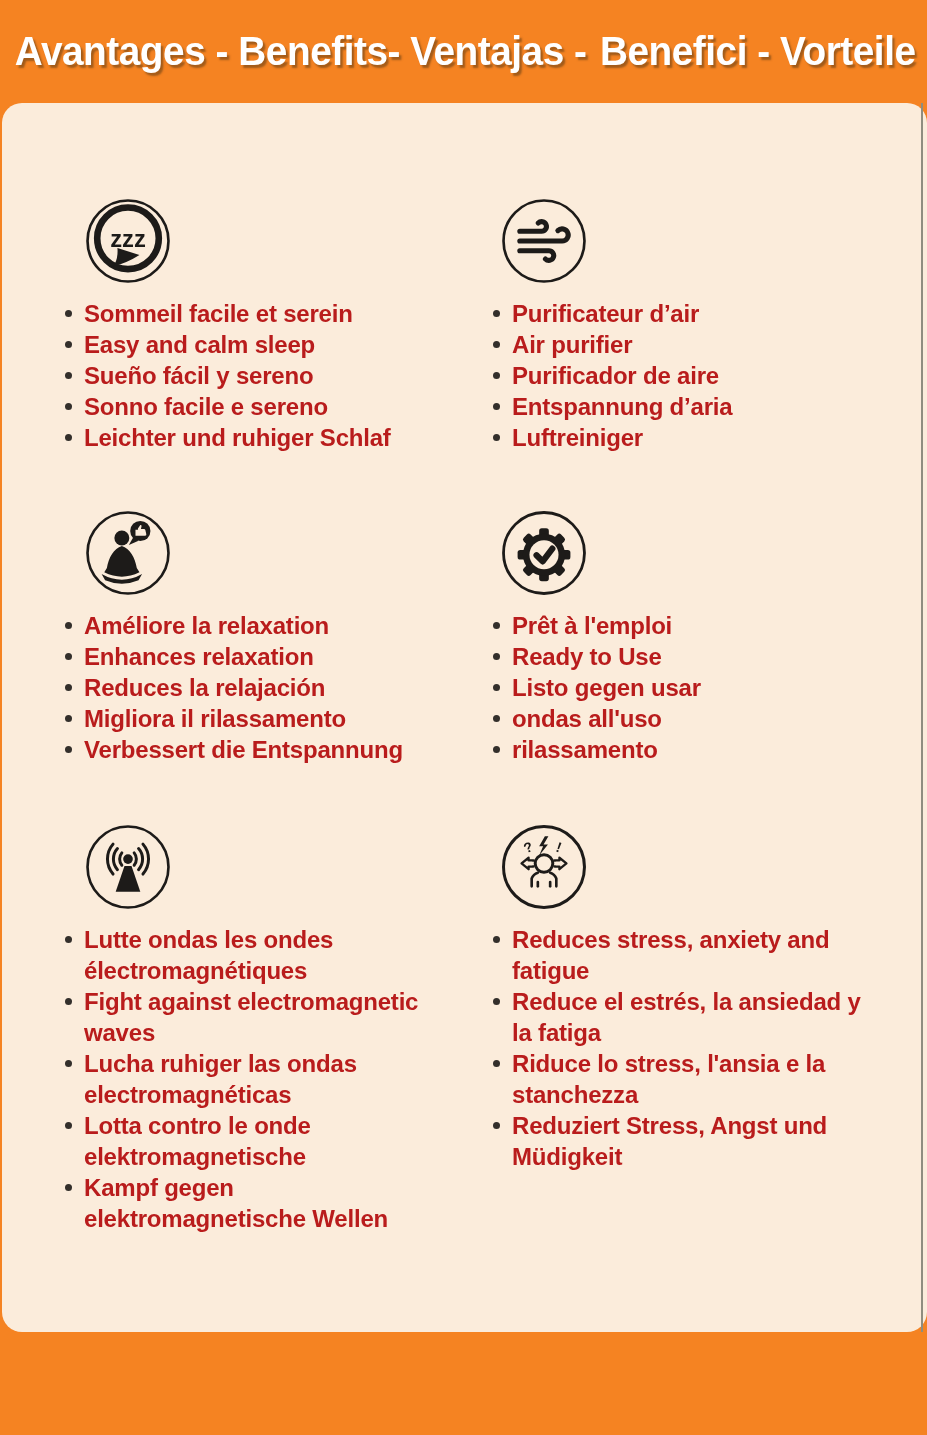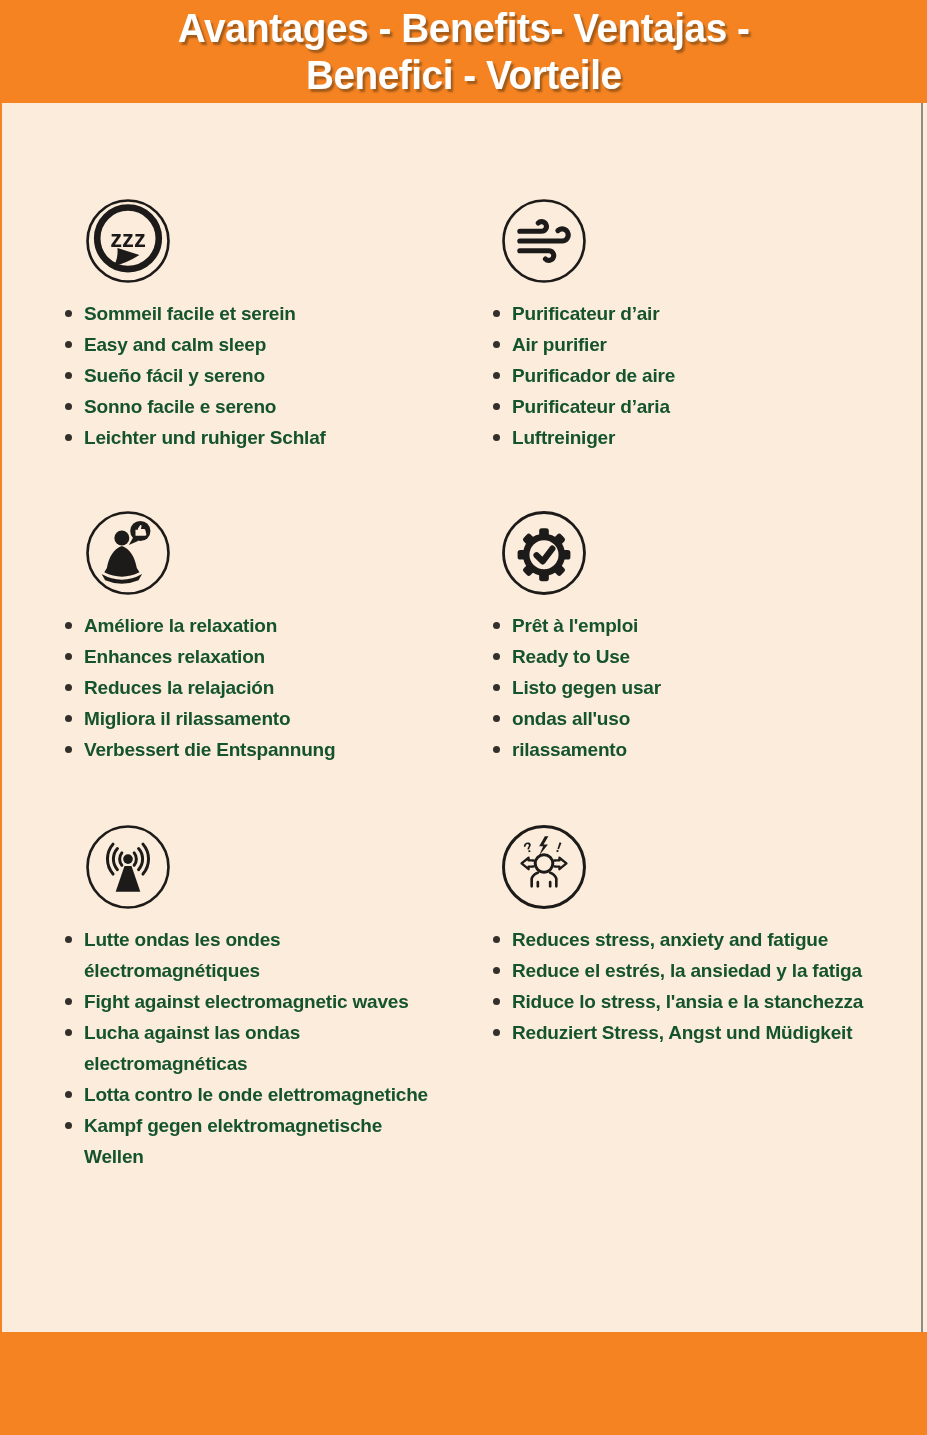--- a/index.html
+++ b/index.html
@@ -8,39 +8,40 @@
     font-family:"Liberation Sans",sans-serif;
     background:#F58322;
     position:relative;
     overflow:hidden;
   }
   .page{position:absolute;inset:0;background:#F58322;}
 
   
   .header{
     position:absolute;top:0;left:0;right:0;height:103px;
-    display:flex;flex-direction:column;align-items:center;justify-content:center;
+    display:flex;align-items:center;justify-content:center;
     background:#F58322;
   }
   .title-line{
     color:#FFFFFF;
     font-weight:700;
     font-size:40px;
     line-height:47px;
     letter-spacing:-0.5px;
     text-align:center;
     text-shadow:2.5px 3px 2px rgba(92,58,20,0.55);
     transform:scaleX(0.97);
     white-space:nowrap;
   }
 
   
   .panel{
     position:absolute;top:103px;bottom:103px;left:2px;right:0;
     background:#FBECDB;
+    border-radius:20px;
   }
   .panel-edge-line{
     position:absolute;top:0;bottom:0;right:4px;width:2px;
     background:#8F8D7F;
   }
 
   
   .footer{
     position:absolute;bottom:0;left:0;right:0;height:103px;background:#F58322;
   }
@@ -59,24 +60,24 @@
   .col2 .icon-wrap{margin-left:12px;}
   .icon-wrap svg{width:88px;height:88px;display:block;}
 
   .benefit-list{
     margin:13px 0 0 0;padding:0;list-style:none;
   }
   .benefit-list li{
     position:relative;
     max-width:358px;
     padding-left:24px;
-    font-size:19px;
+    font-size:24px;
     line-height:31px;
     font-weight:700;
-    color:#14532d;
+    color:#b91c1c;
     letter-spacing:-0.2px;
   }
   .benefit-list li::before{
     content:"";
     position:absolute;left:5px;top:12px;
     width:7px;height:7px;border-radius:50%;
     background:#332F2B;
   }
 
   
@@ -121,21 +122,21 @@
             <path d="M9.59 4.59A2 2 0 1 1 11 8H2"></path>
             <path d="M17.73 7.73A2.5 2.5 0 1 1 19.5 12H2"></path>
             <path d="M12.59 19.41A2 2 0 1 0 14 16H2"></path>
           </g>
         </svg>
       </div>
       <ul class="benefit-list">
         <li>Purificateur d’air</li>
         <li>Air purifier</li>
         <li>Purificador de aire</li>
-        <li>Purificateur d’aria</li>
+        <li>Entspannung d’aria</li>
         <li>Luftreiniger</li>
       </ul>
     </section>
 
     <section class="benefit s3 col1">
       <div class="icon-wrap">
         <svg viewBox="0 0 100 100">
           <circle class="ic" cx="50" cy="50" r="46" fill="none" stroke-width="3"></circle>
           <circle class="ic-fill" cx="43" cy="33" r="8.5"></circle>
           <path class="ic-fill" d="M43 42 C34 45 28 55 26 67 L23 72 Q43 82 63 72 L60 67 C58 55 52 45 43 42 Z"></path>
@@ -190,22 +191,22 @@
             <path d="M33 24 A26 26 0 0 0 33 58"></path>
             <path d="M57 34 A11 11 0 0 1 57 48"></path>
             <path d="M62 29 A18 18 0 0 1 62 53"></path>
             <path d="M67 24 A26 26 0 0 1 67 58"></path>
           </g>
         </svg>
       </div>
       <ul class="benefit-list">
         <li>Lutte ondas les ondes électromagnétiques</li>
         <li>Fight against electromagnetic waves</li>
-        <li>Lucha against las ondas electromagnéticas</li>
-        <li>Lotta contro le onde elettromagnetiche</li>
+        <li>Lucha ruhiger las ondas electromagnéticas</li>
+        <li>Lotta contro le onde elektromagnetische</li>
         <li>Kampf gegen elektromagnetische Wellen</li>
       </ul>
     </section>
 
     <section class="benefit s6 col2">
       <div class="icon-wrap">
         <svg viewBox="0 0 100 100">
           <circle class="ic" cx="50" cy="50" r="46" fill="none" stroke-width="3.4"></circle>
           <circle class="ic" cx="50" cy="46" r="10" fill="none" stroke-width="3.4"></circle>
           <g fill="none" stroke="#1D1B19" stroke-width="3" stroke-linecap="round" stroke-linejoin="round">

